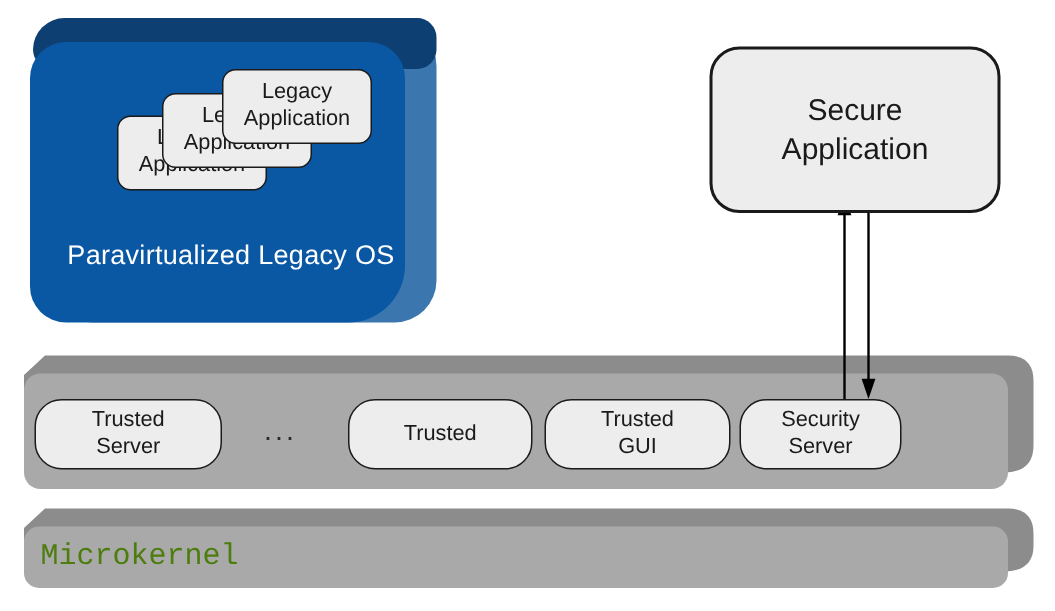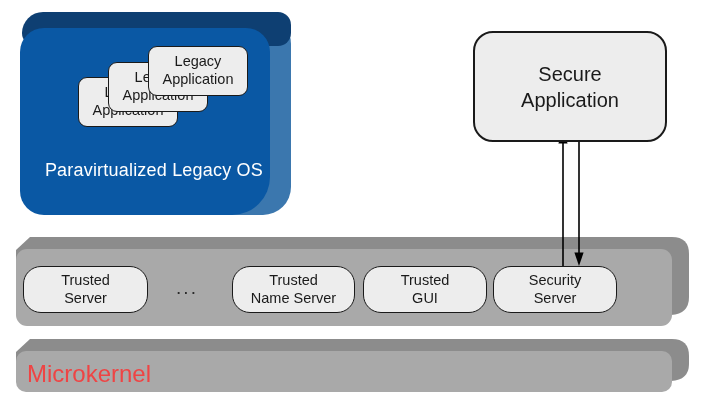--- a/index.html
+++ b/index.html
@@ -29,26 +29,26 @@
   .secure-box{left:473px;top:31px;width:194px;height:111px;border-radius:20px;
     border-width:2px;font-size:20px;line-height:1.3;}
 
   .app-box.b0{left:38px;top:77px;}
   .app-box.b1{left:68px;top:62px;}
   .app-box.b2{left:108px;top:46px;}
 
   .comp-box.c0{left:23px;width:125px;}
   .comp-box.c1{left:232px;width:123px;}
   .comp-box.c2{left:363px;width:124px;}
-  .comp-box.c3{left:493px;width:124px;}
+  .comp-box.c3{left:493px;width:108px;}
 
   .ellipsis{position:absolute;left:168px;top:278px;width:38px;height:20px;line-height:20px;
     text-align:center;font-size:19px;letter-spacing:2px;color:#2b2b2b;}
 
-  .micro-label{position:absolute;left:27px;top:360px;font-size:24px;color:#ef4444;}
+  .micro-label{position:absolute;left:27px;top:360px;font-size:20px;color:#4d7c0f;font-family:Liberation Mono, monospace;}
 
   
   .slab-back{fill:var(--slab-top);}
   .slab-front{fill:var(--slab-front);}
   .arrow-line{stroke:var(--arrow);stroke-width:1.6;fill:none;}
   .arrow-head{fill:var(--arrow);}
 </style>
 </head>
 <body>
 
@@ -99,21 +99,20 @@
     <span>Application</span>
   </div>
 
   <div class="box comp-box c0">
     <span>Trusted</span>
     <span>Server</span>
   </div>
   <div class="ellipsis">...</div>
   <div class="box comp-box c1">
     <span>Trusted</span>
-    <span>Name Server</span>
   </div>
   <div class="box comp-box c2">
     <span>Trusted</span>
     <span>GUI</span>
   </div>
   <div class="box comp-box c3">
     <span>Security</span>
     <span>Server</span>
   </div>
 

